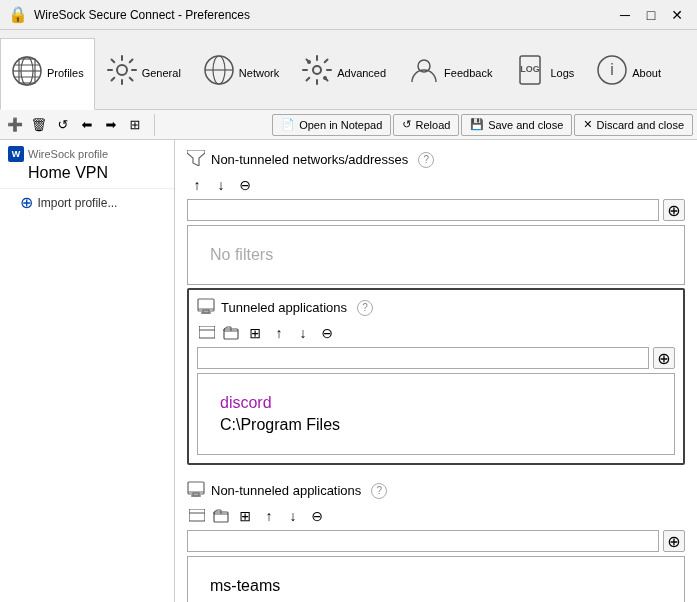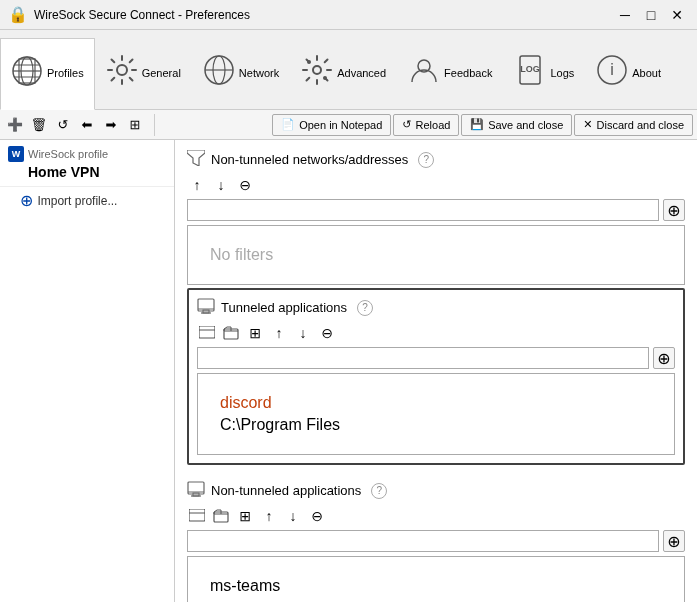--- a/index.html
+++ b/index.html
@@ -92,21 +92,21 @@
       overflow-y: auto;
       flex-shrink: 0;
     }
     .sidebar-profile {
       padding: 6px 8px;
       border-bottom: 1px solid #eee;
     }
     .sidebar-profile-header {
       display: flex; align-items: center; gap: 4px; font-size: 11px; color: #666; margin-bottom: 2px;
     }
-    .sidebar-profile-name { font-weight: bold; font-size: 14px; padding-left: 20px; }
+    .sidebar-profile-name { font-weight: normal; font-size: 16px; padding-left: 20px; }
     .sidebar-profile-item {
       padding: 2px 8px 2px 28px; cursor: pointer; font-size: 12px;
     }
     .sidebar-import {
       display: flex; align-items: center; gap: 4px; padding: 4px 8px 4px 20px;
       cursor: pointer; font-size: 12px; color: #333;
     }
 
     
     .content {
@@ -366,21 +366,21 @@
         <button class="section-tool-btn">⊞</button>
         <button class="section-tool-btn">↑</button>
         <button class="section-tool-btn">↓</button>
         <button class="section-tool-btn">⊖</button>
       </div>
       <div class="input-row">
         <input type="text" class="text-input" style="">
         <button class="add-btn">⊕</button>
       </div>
       <div class="list-box" style="min-height:60px;">
-        <div class="list-item red" style="color: #c2410c;">discord</div>
+        <div class="list-item red" style="color: #a21caf;">discord</div>
         <div class="list-item">C:\Program Files</div>
       </div>
     </div>
 
     <div class="section">
       <div class="section-header">
         <span>
           <svg width="18" height="16" viewBox="0 0 18 16">
               <rect x="1" y="1" width="16" height="12" rx="1" fill="none" stroke="#666" stroke-width="1.2"></rect>
               <line x1="1" y1="11" x2="17" y2="11" stroke="#666" stroke-width="1"></line>

